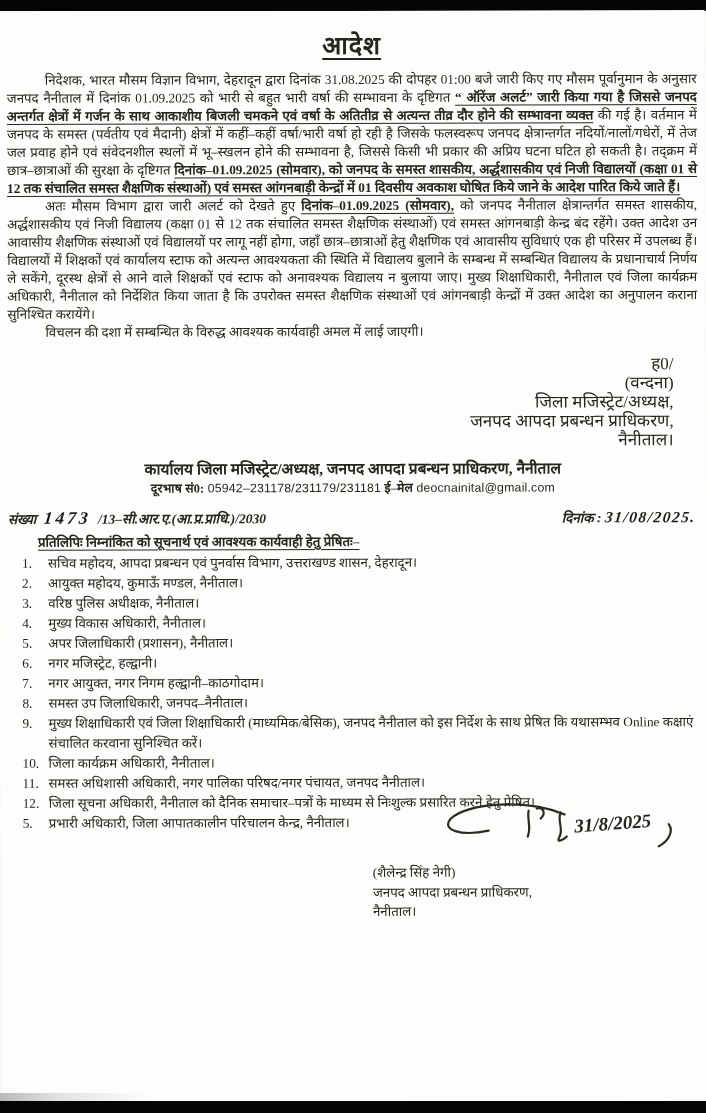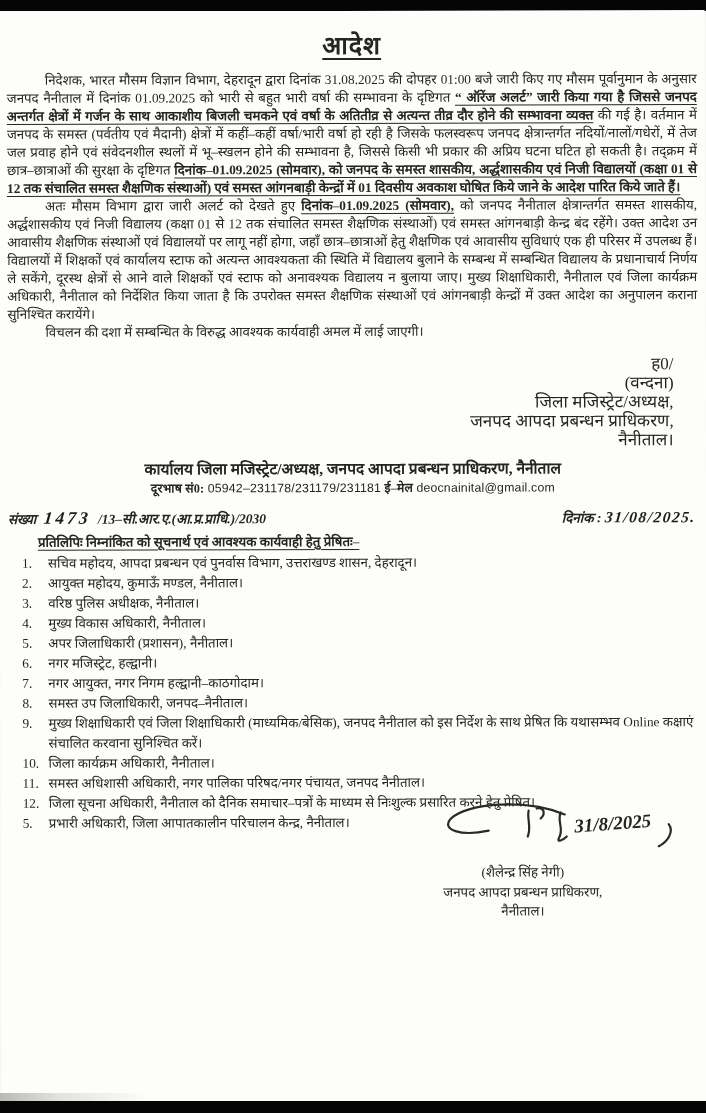--- a/index.html
+++ b/index.html
@@ -86,21 +86,21 @@
   .squiggle{
     position:absolute;right:12px;top:-38px;
   }
   .squiggle path{fill:none;stroke:#2a2a24;stroke-width:2.2;stroke-linecap:round;}
   .squiggle text{
     font-family:"Liberation Serif","DejaVu Serif",serif;
     font-style:italic;font-size:19px;font-weight:600;fill:#23231e;
   }
   .sig-bottom{
     position:absolute;right:26px;top:28px;width:300px;
-    text-align:center;font-size:13.3px;line-height:19.5px;
+    text-align:left;font-size:13.3px;line-height:19.5px;
   }
 </style>
 </head>
 <body>
 
 <div class="bar top"></div>
 
 <div class="page">
 
   <h1 class="title">आदेश</h1>

